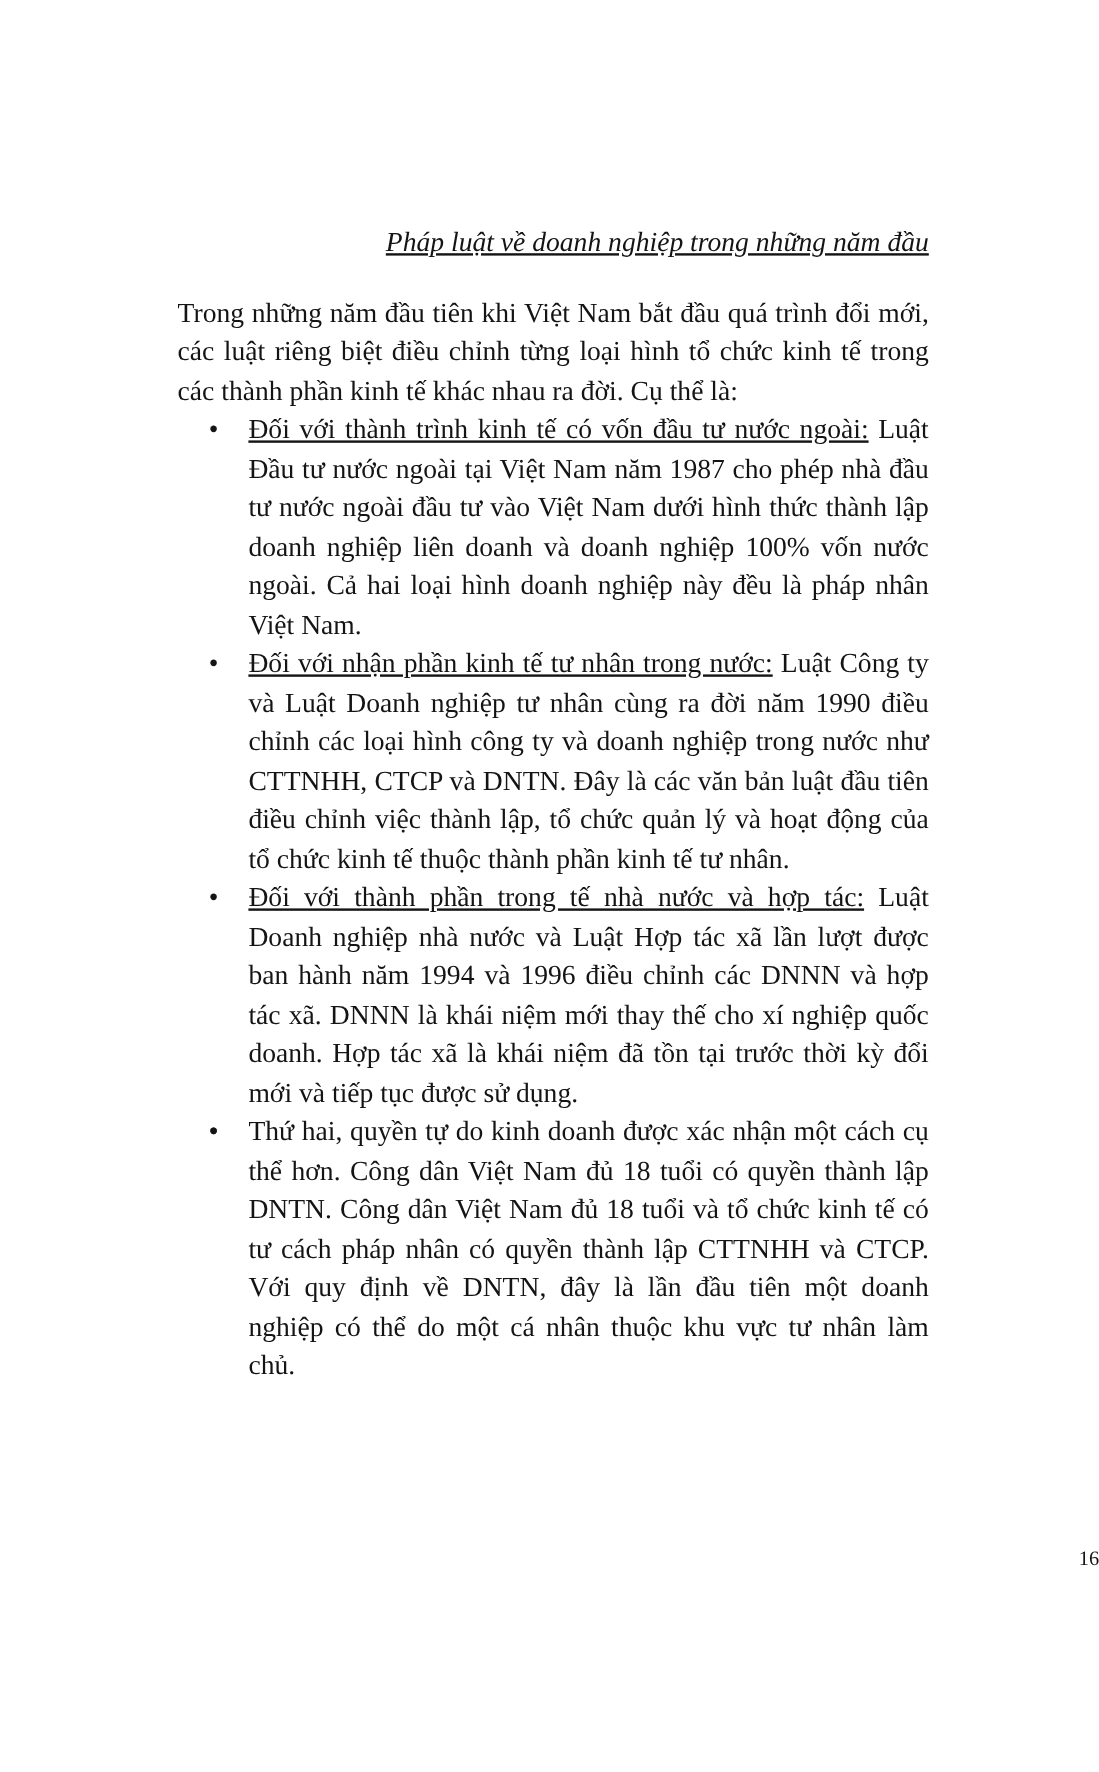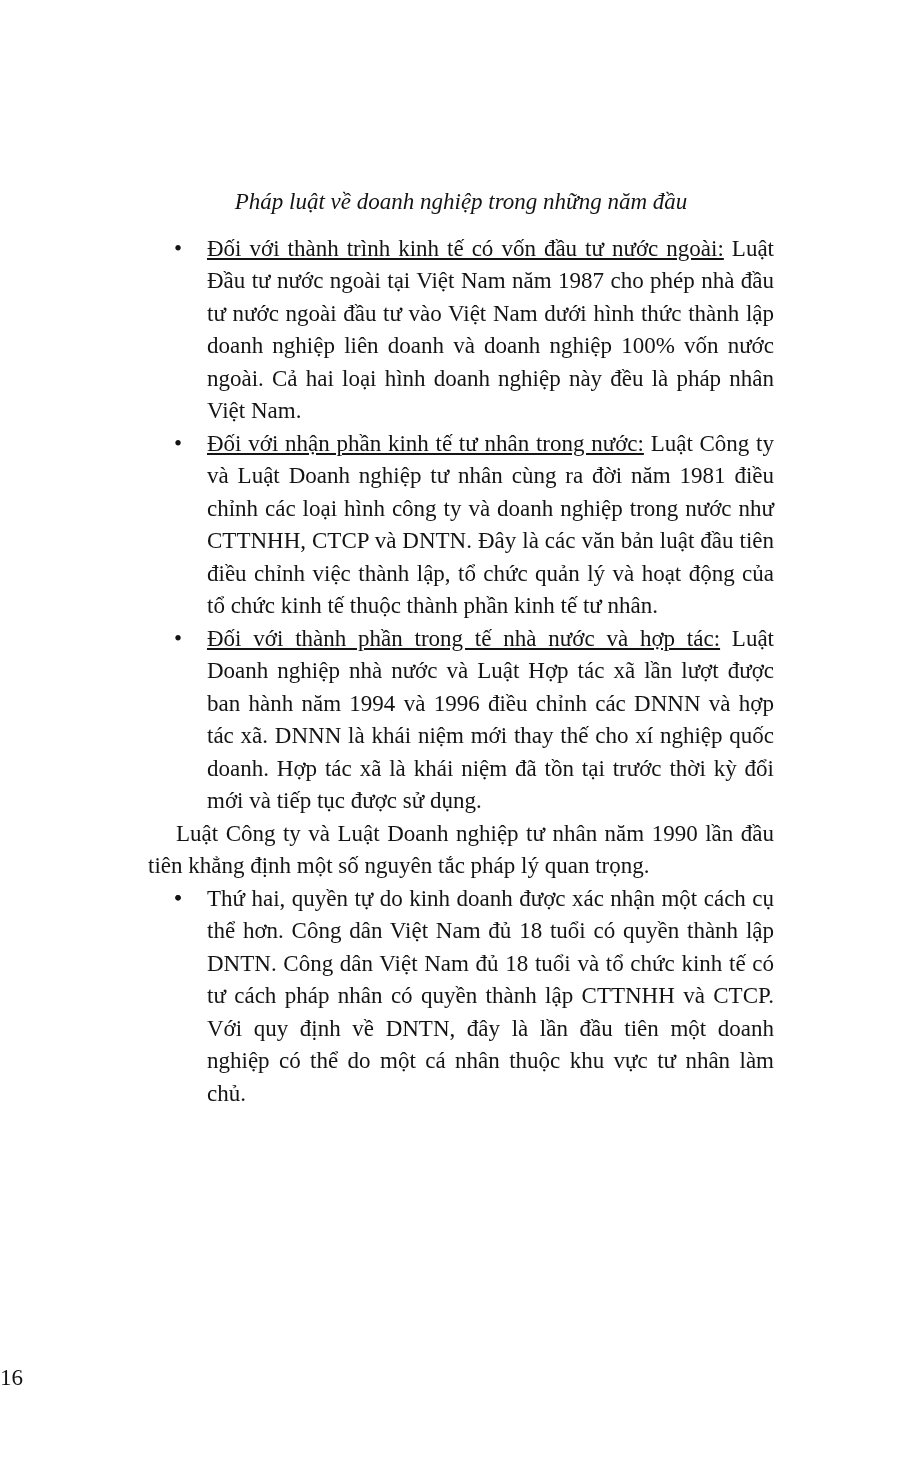--- a/index.html
+++ b/index.html
@@ -21,22 +21,23 @@
     top: 186px;
     width: 626px;
     font-size: 23px;
     line-height: 32.5px;
     text-align: justify;
   }
   .section-heading {
     font-size: 23px;
     font-style: italic;
     font-weight: normal;
-    margin: 0 0 14px 0;
-    text-align: center;
+    margin: 0 0 26px 0;
+    text-align: right;
+    text-decoration: underline;
   }
   .paragraph {
     margin: 0;
   }
   .paragraph.indented {
     text-indent: 28px;
   }
   ul.bullet-list {
     list-style: none;
     margin: 0;
@@ -51,53 +52,53 @@
     left: 26px;
     top: 0;
   }
   .bullet-lead {
     text-decoration: underline;
   }
   .page-number {
     position: absolute;
     left: 0;
     right: 0;
-    top: 1364px;
-    text-align: left;
-    font-size: 23px;
+    top: 1285px;
+    text-align: right;
+    font-size: 17px;
     line-height: 28px;
   }
 </style>
 </head>
 <body>
 
 <div class="page-content">
 
   <h1 class="section-heading">Pháp luật về doanh nghiệp trong những năm đầu</h1>
 
+  <p class="paragraph">Trong những năm đầu tiên khi Việt Nam bắt đầu quá trình đổi mới, các luật riêng biệt điều chỉnh từng loại hình tổ chức kinh tế trong các thành phần kinh tế khác nhau ra đời.  Cụ thể là:</p>
 
   <ul class="bullet-list">
     <li>
       <span class="bullet-marker">•</span>
       <span class="bullet-lead">Đối với thành trình kinh tế có vốn đầu tư nước ngoài:</span>
       <span class="bullet-text">Luật Đầu tư nước ngoài tại Việt Nam năm 1987 cho phép nhà đầu tư nước ngoài đầu tư vào Việt Nam dưới hình thức thành lập doanh nghiệp liên doanh và doanh nghiệp 100% vốn nước ngoài.  Cả hai loại hình doanh nghiệp này đều là pháp nhân Việt Nam.</span>
     </li>
     <li>
       <span class="bullet-marker">•</span>
       <span class="bullet-lead">Đối với nhận phần kinh tế tư nhân trong nước:</span>
-      <span class="bullet-text">Luật Công ty và Luật Doanh nghiệp tư nhân cùng ra đời năm 1981 điều chỉnh các loại hình công ty và doanh nghiệp trong nước như CTTNHH, CTCP và DNTN.  Đây là các văn bản luật đầu tiên điều chỉnh việc thành lập, tổ chức quản lý và hoạt động của tổ chức kinh tế thuộc thành phần kinh tế tư nhân.</span>
+      <span class="bullet-text">Luật Công ty và Luật Doanh nghiệp tư nhân cùng ra đời năm 1990 điều chỉnh các loại hình công ty và doanh nghiệp trong nước như CTTNHH, CTCP và DNTN.  Đây là các văn bản luật đầu tiên điều chỉnh việc thành lập, tổ chức quản lý và hoạt động của tổ chức kinh tế thuộc thành phần kinh tế tư nhân.</span>
     </li>
     <li>
       <span class="bullet-marker">•</span>
       <span class="bullet-lead">Đối với thành phần trong tế nhà nước và hợp tác:</span>
       <span class="bullet-text">Luật Doanh nghiệp nhà nước và Luật Hợp tác xã lần lượt được ban hành năm 1994 và 1996 điều chỉnh các DNNN và hợp tác xã.  DNNN là khái niệm mới thay thế cho xí nghiệp quốc doanh.  Hợp tác xã là khái niệm đã tồn tại trước thời kỳ đổi mới và tiếp tục được sử dụng.</span>
     </li>
   </ul>
 
-  <p class="paragraph indented">Luật Công ty và Luật Doanh nghiệp tư nhân năm 1990 lần đầu tiên khẳng định một số nguyên tắc pháp lý quan trọng.</p>
 
   <ul class="bullet-list">
     <li>
       <span class="bullet-marker">•</span>
     </li>
     <li>
       <span class="bullet-marker">•</span>
       <span class="bullet-text">Thứ hai, quyền tự do kinh doanh được xác nhận một cách cụ thể hơn.  Công dân Việt Nam đủ 18 tuổi có quyền thành lập DNTN.  Công dân Việt Nam đủ 18 tuổi và tổ chức kinh tế có tư cách pháp nhân có quyền thành lập CTTNHH và CTCP.  Với quy định về DNTN, đây là lần đầu tiên một doanh nghiệp có thể do một cá nhân thuộc khu vực tư nhân làm chủ.</span>
     </li>
   </ul>

